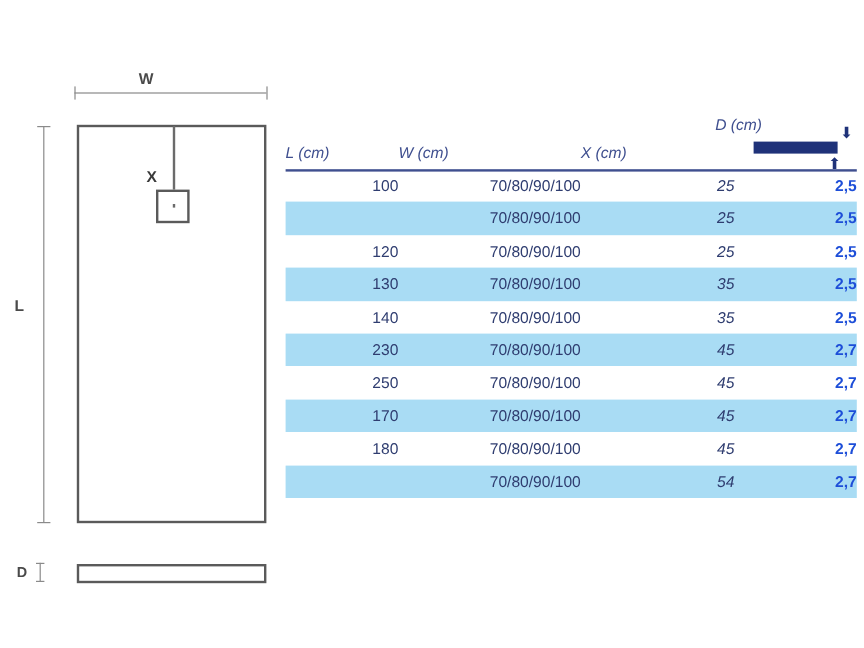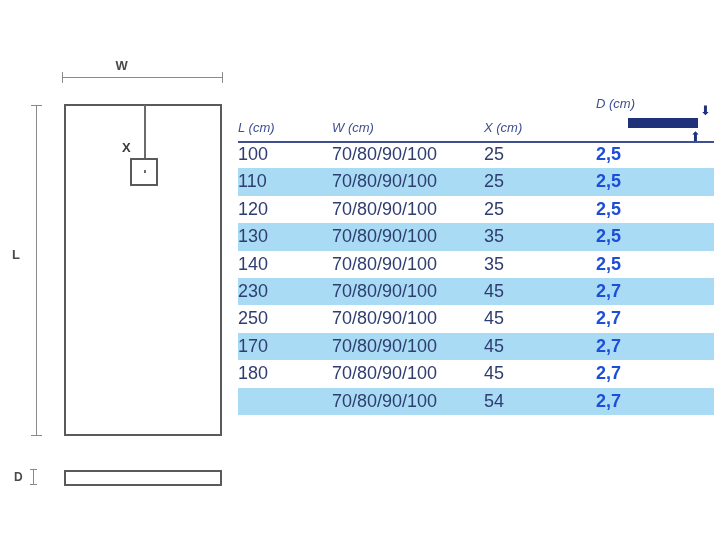--- a/index.html
+++ b/index.html
@@ -202,28 +202,28 @@
   .trow {
     position: relative;
     height: 27.4px;
   }
   .trow.alt { background: #a9dcf4; }
   .cell {
     position: absolute;
     top: 0;
     height: 14px;
     line-height: 27.4px;
-    font-size: 18px;
-    text-align: left;
+    font-size: 13px;
+    text-align: right;
     color: #2f3d70;
     white-space: nowrap;
   }
   .c-l { left: 0px;   width: 94px; }
   .c-w { left: 94px;  width: 152px; }
-  .c-x { left: 246px; width: 112px; }
+  .c-x { left: 262px; width: 112px; font-style: italic; }
   .c-d { left: 358px; width: 118px; font-weight: bold; color: #1d4ed8; }
 </style>
 </head>
 <body>
 
 <div id="drawing">
 
   <div class="dim-w-label">W</div>
   <div class="dim-w-line"></div>
   <div class="dim-w-tick-l"></div>
@@ -264,21 +264,20 @@
   </div>
 
   <div id="rows">
       <div class="trow">
         <div class="cell c-l">100</div>
         <div class="cell c-w">70/80/90/100</div>
         <div class="cell c-x">25</div>
         <div class="cell c-d">2,5</div>
       </div>
       <div class="trow alt">
-        <div class="cell c-l">110</div>
         <div class="cell c-w">70/80/90/100</div>
         <div class="cell c-x">25</div>
         <div class="cell c-d">2,5</div>
       </div>
       <div class="trow">
         <div class="cell c-l">120</div>
         <div class="cell c-w">70/80/90/100</div>
         <div class="cell c-x">25</div>
         <div class="cell c-d">2,5</div>
       </div>

